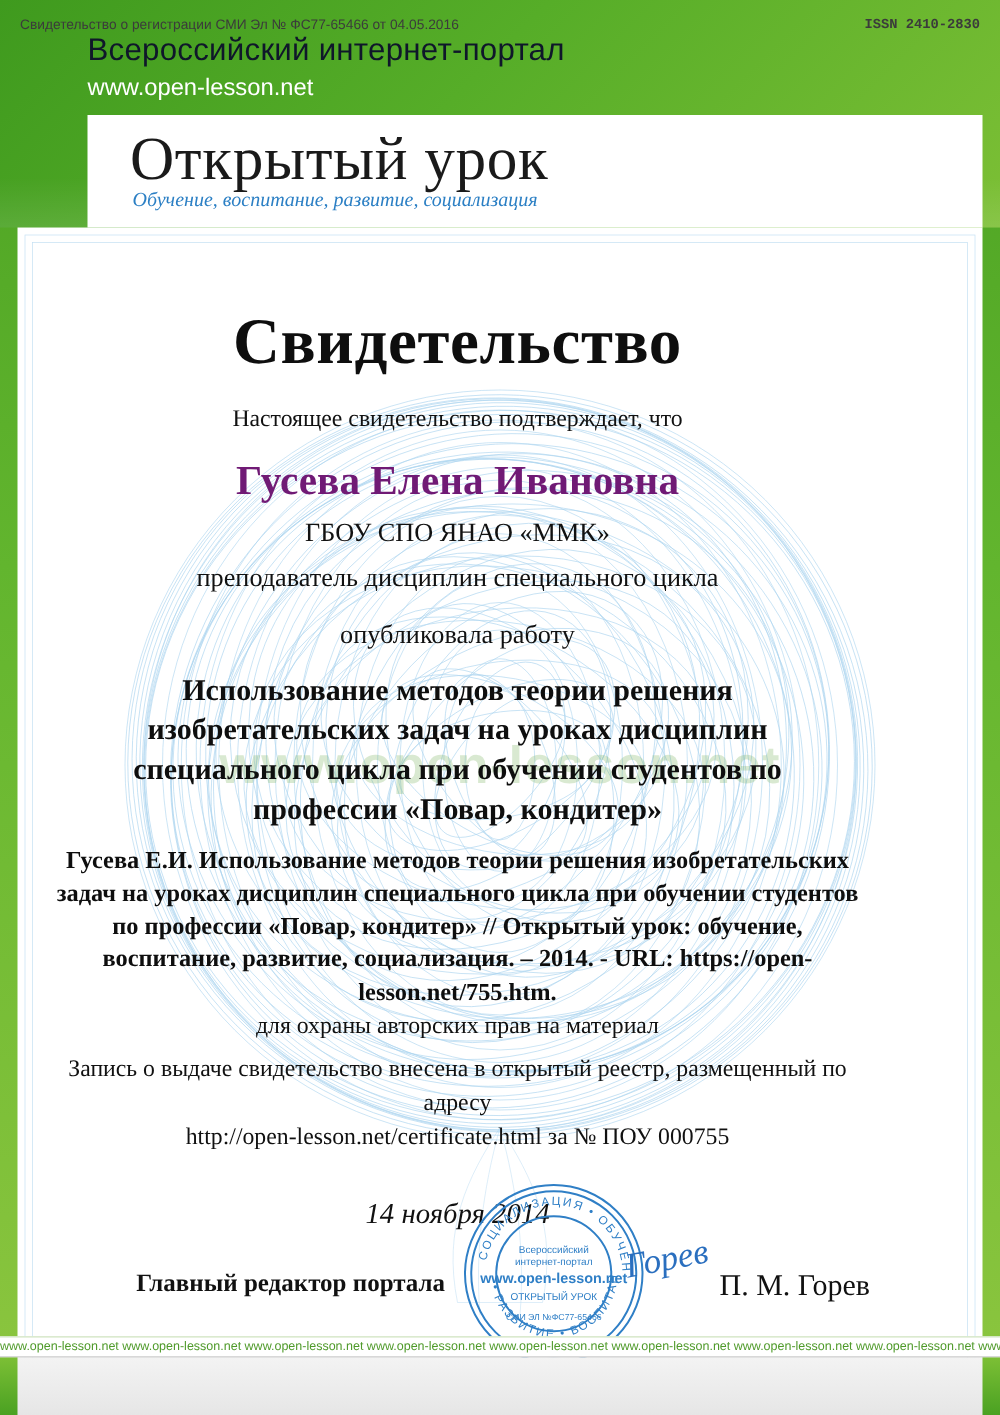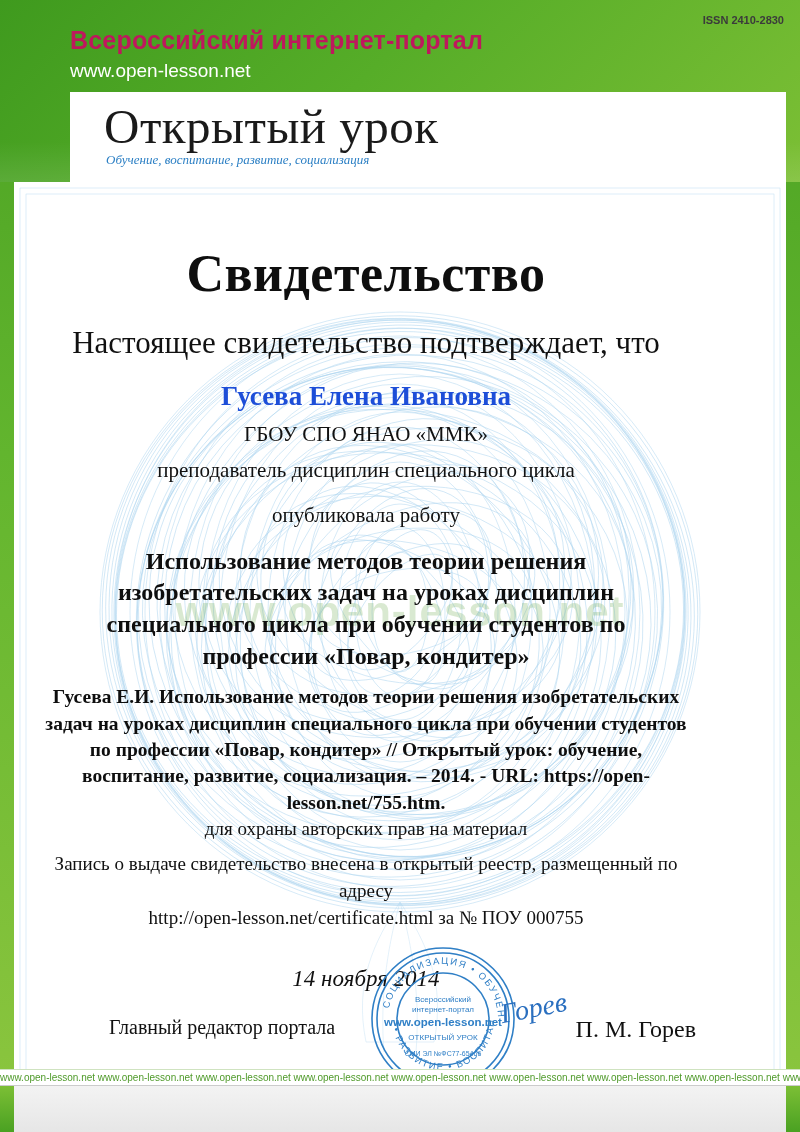--- a/index.html
+++ b/index.html
@@ -42,23 +42,23 @@
     position: absolute;
     left: 0; right: 0; bottom: 0;
     height: 40px;
     background: linear-gradient(180deg, rgba(255,255,255,0) 0%, rgba(255,255,255,0.10) 100%);
   }
 
   .portal-title {
     position: absolute;
     left: 70px;
     top: 26px;
-    color: #be185d;
+    color: #0f172a;
     font-family: "Liberation Sans", sans-serif;
-    font-weight: bold;
+    font-weight: normal;
     font-size: 25px;
     letter-spacing: 0.2px;
   }
   .portal-url {
     position: absolute;
     left: 70px;
     top: 60px;
     color: #ffffff;
     font-family: "Liberation Sans", sans-serif;
     font-size: 19px;
@@ -80,21 +80,21 @@
     font-size: 49px;
     color: #1a1a1a;
     letter-spacing: 0.5px;
   }
   .lesson-sub {
     position: absolute;
     left: 106px;
     top: 152px;
     font-family: "Liberation Serif", serif;
     font-style: italic;
-    font-size: 13px;
+    font-size: 16px;
     color: #2b7fc4;
   }
 
   
   .guilloche {
     position: absolute;
     left: 14px;
     top: 182px;
     width: 772px;
     height: 920px;
@@ -127,28 +127,28 @@
   }
   .cert-heading {
     margin-top: 62px;
     font-size: 52px;
     font-weight: bold;
     color: #0e0e0e;
     letter-spacing: 0.5px;
   }
   .confirm-line {
     margin-top: 22px;
-    font-size: 31px;
+    font-size: 19px;
     color: #111;
   }
   .person-name {
     margin-top: 20px;
-    font-size: 27px;
-    font-weight: bold;
-    color: #1d4ed8;
+    font-size: 33px;
+    font-weight: bold;
+    color: #701a75;
   }
   .person-role {
     margin-top: 8px;
     font-size: 21px;
     color: #111;
     line-height: 1.35;
   }
   .published-line {
     margin-top: 18px;
     font-size: 21px;
@@ -197,20 +197,21 @@
     top: 1008px;
     width: 772px;
     height: 40px;
   }
   .sign-left {
     position: absolute;
     left: 95px;
     top: 8px;
     font-size: 20px;
     color: #111;
+    font-weight: bold;
   }
   .sign-right {
     position: absolute;
     right: 90px;
     top: 8px;
     font-size: 24px;
     color: #111;
   }
 
   
@@ -263,21 +264,21 @@
     left: 16px;
     top: 14px;
     font-family: "Liberation Sans", sans-serif;
     font-size: 11px;
     color: #3b3b3b;
   }
   .footer-right {
     position: absolute;
     right: 16px;
     top: 14px;
-    font-family: Liberation Sans, sans-serif;
+    font-family: Liberation Mono, monospace;
     font-size: 11px;
     font-weight: bold;
     color: #3b3b3b;
   }
   .footer-green-left, .footer-green-right {
     position: absolute;
     bottom: 0;
     width: 14px;
     height: 46px;
     background: linear-gradient(180deg, #7cbf35 0%, #4aa122 100%);
@@ -453,15 +454,16 @@
 
   <div class="sign-row">
     <div class="sign-left">Главный редактор портала</div>
     <div class="sign-right">П. М. Горев</div>
   </div>
 
   <div class="footer-strip">www.open-lesson.net www.open-lesson.net www.open-lesson.net www.open-lesson.net www.open-lesson.net www.open-lesson.net www.open-lesson.net www.open-lesson.net www.open-lesson.net www.open-lesson.net</div>
   <div class="footer-bar"></div>
   <div class="footer-green-left"></div>
   <div class="footer-green-right"></div>
+  <div class="footer-left">Свидетельство о регистрации СМИ Эл № ФС77-65466 от 04.05.2016</div>
   <div class="footer-right">ISSN 2410-2830</div>
 
 </div>
 
 </body></html>

